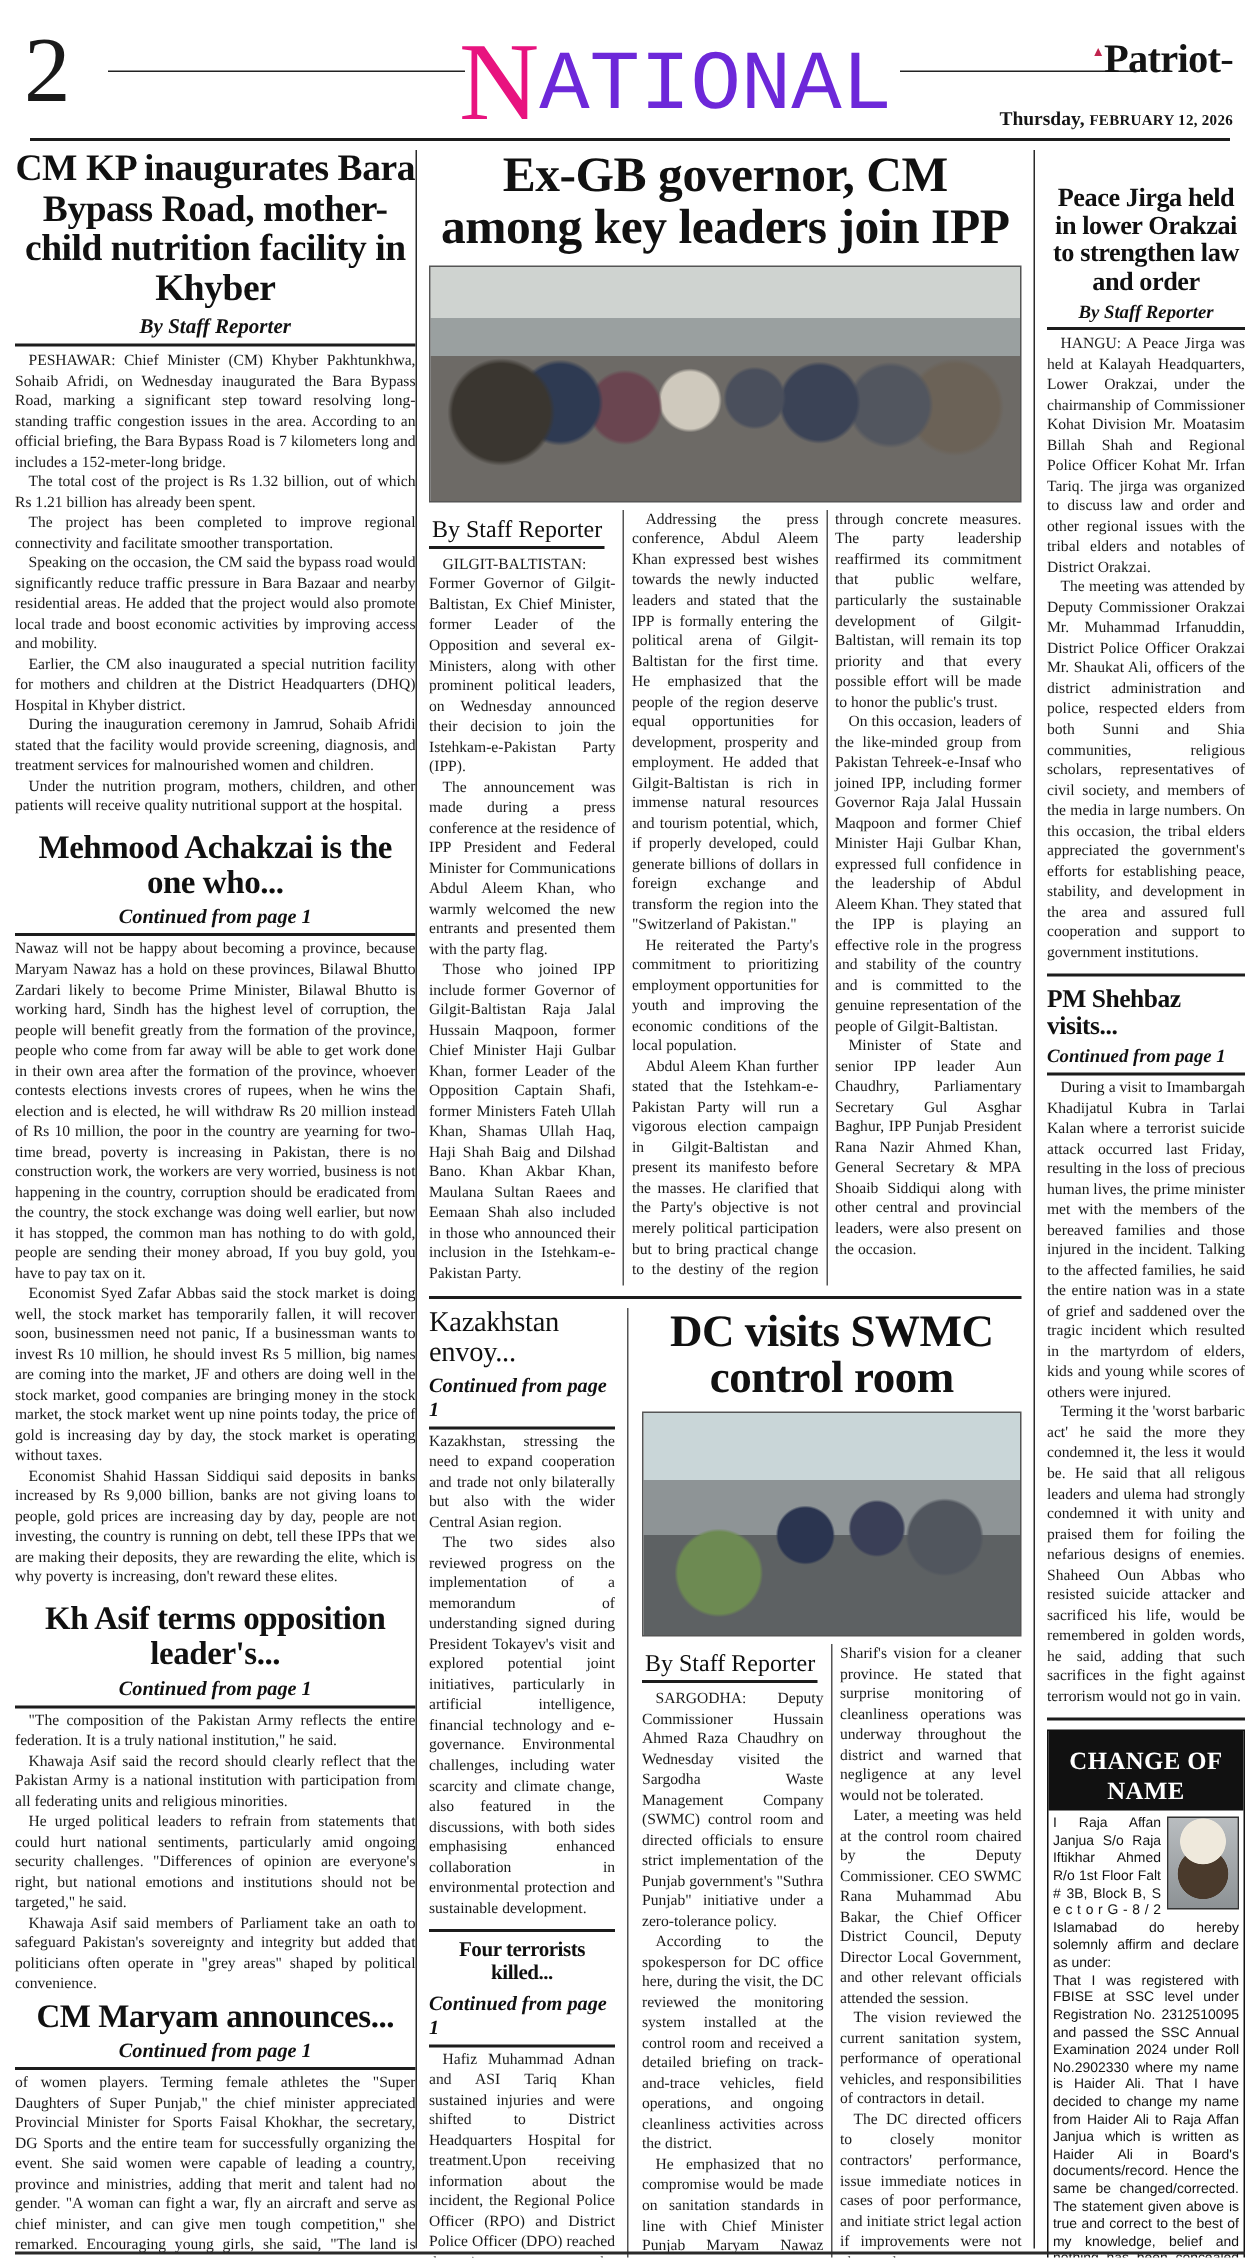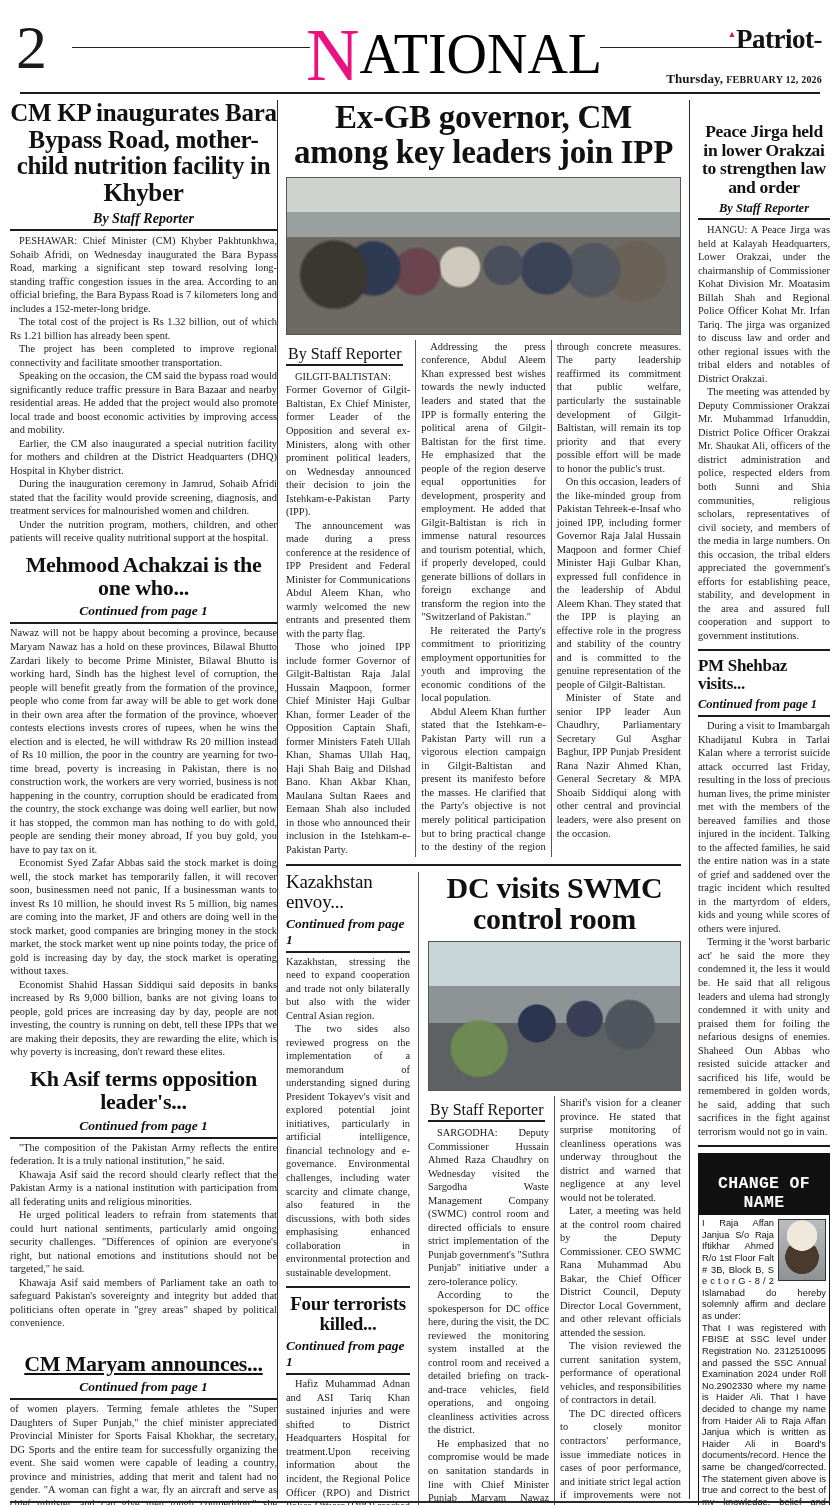--- a/index.html
+++ b/index.html
@@ -24,21 +24,21 @@
   }
   .rule-right {
     position: absolute; left: 590px; top: 47px; width: 160px; height: 1px; background: #222;
   }
   .section-title {
     position: absolute; left: 296px; top: 18px;
     font-family: "Liberation Serif", serif;
     font-size: 56px; letter-spacing: 0px; line-height: 1; white-space: nowrap;
   }
   .section-title .cap { color: #e8137f; font-size: 74px; vertical-align: -7px; }
-  .section-title .rest { color: #000000; }
+  .section-title .rest { color: #6d28d9; font-family: Liberation Mono, monospace; }
   .brand {
     position: absolute; right: 8px; top: 24px;
     font-size: 27px; font-weight: 700; letter-spacing: -0.5px; color: #141414;
     white-space: nowrap;
   }
   .brand .tick { font-size: 9px; vertical-align: 11px; color:#c0244e; }
   .brand .dash { font-weight: 400; }
   .dateline {
     position: absolute; right: 8px; top: 71px;
     font-size: 13px; color: #151515; white-space: nowrap; font-weight:700;
@@ -59,21 +59,21 @@
 
   
   .hl {
     font-family: "Liberation Serif", serif;
     font-weight: 700; text-align: center; color: #111;
     line-height: 1.06; letter-spacing: -0.3px;
   }
   .hl-l1 { font-size: 25px; }
   .hl-big { font-size: 33px; }
   .hl-mid { font-size: 22px; }
-  .hl-sm  { font-size: 19px; }
+  .hl-sm  { font-size: 14px; }
   .hl-xs  { font-size: 17px; margin-top: 22px; }
   .hl-kaz { font-size: 19px; text-align: left; font-weight: 400; letter-spacing:-0.2px;}
 
   .byline {
     text-align: center; font-weight: 700; font-style: italic;
     font-size: 14px; margin: 5px 0 3px; padding-bottom: 2px;
     border-bottom: 2px solid #1c1c1c; display: block;
   }
   .byline-inline { display:inline-block; border-bottom: 2px solid #1c1c1c; padding:0 2px 1px; }
   .byline-wrap { text-align:center; margin: 5px 0 4px; }
@@ -97,22 +97,22 @@
   .photo { width: 100%; border: 1px solid #555; display: block; }
 
   
   .tri { column-count: 3; column-gap: 11px; column-rule: 1px solid #555; }
   .duo { column-count: 2; column-gap: 11px; column-rule: 1px solid #555; }
 
   
   .cls-box { border: 1.5px solid #111; padding: 0; margin-top: 4px; }
   .cls-head {
     background: #111; color: #fff; text-align: center;
-    font-family: Liberation Mono, monospace; font-weight: 700;
-    font-size: 16.5px; letter-spacing: .3px; padding: 20px 0 3px;
+    font-family: Liberation Serif, serif; font-weight: 700;
+    font-size: 16.5px; letter-spacing: .3px; padding: 10px 0 3px;
   }
   .cls-body {
     font-family: "Liberation Sans", sans-serif;
     font-size: 9.3px; line-height: 1.25; padding: 3px 3px 4px; text-align: justify;
   }
   .cls-photo {
     float: right; width: 48px; height: 62px; margin: 1px 0 2px 4px;
     border: 1px solid #333;
   }
   .cls-ref {
@@ -206,21 +206,21 @@
         <div class="contfrom">Continued from page 1</div>
         <div class="body-text">
           <p>"The composition of the Pakistan Army reflects the entire federation. It is a truly national institution," he said.</p>
           <p>Khawaja Asif said the record should clearly reflect that the Pakistan Army is a national institution with participation from all federating units and religious minorities.</p>
           <p>He urged political leaders to refrain from statements that could hurt national sentiments, particularly amid ongoing security challenges. "Differences of opinion are everyone's right, but national emotions and institutions should not be targeted," he said.</p>
           <p>Khawaja Asif said members of Parliament take an oath to safeguard Pakistan's sovereignty and integrity but added that politicians often operate in "grey areas" shaped by political convenience.</p>
         </div>
       </div>
 
       <div>
-        <div class="hl hl-mid" style="margin-top:22px;text-decoration:underline;">CM Maryam announces...</div>
+        <div class="hl hl-mid" style="margin-top:2px;">CM Maryam announces...</div>
         <div class="contfrom">Continued from page 1</div>
         <div class="body-text">
           <p class="noind">of women players. Terming female athletes the "Super Daughters of Super Punjab," the chief minister appreciated Provincial Minister for Sports Faisal Khokhar, the secretary, DG Sports and the entire team for successfully organizing the event. She said women were capable of leading a country, province and ministries, adding that merit and talent had no gender. "A woman can fight a war, fly an aircraft and serve as chief minister, and can give men tough competition," she remarked. Encouraging young girls, she said, "The land is yours, the sky is yours, move forward and prove yourselves," noting that women were excelling in boxing, cricket, football, swimming and athletics while fulfilling responsibilities at home.</p>
 
         </div>
       </div>
 
     </div>
 
     <div class="col-center">

